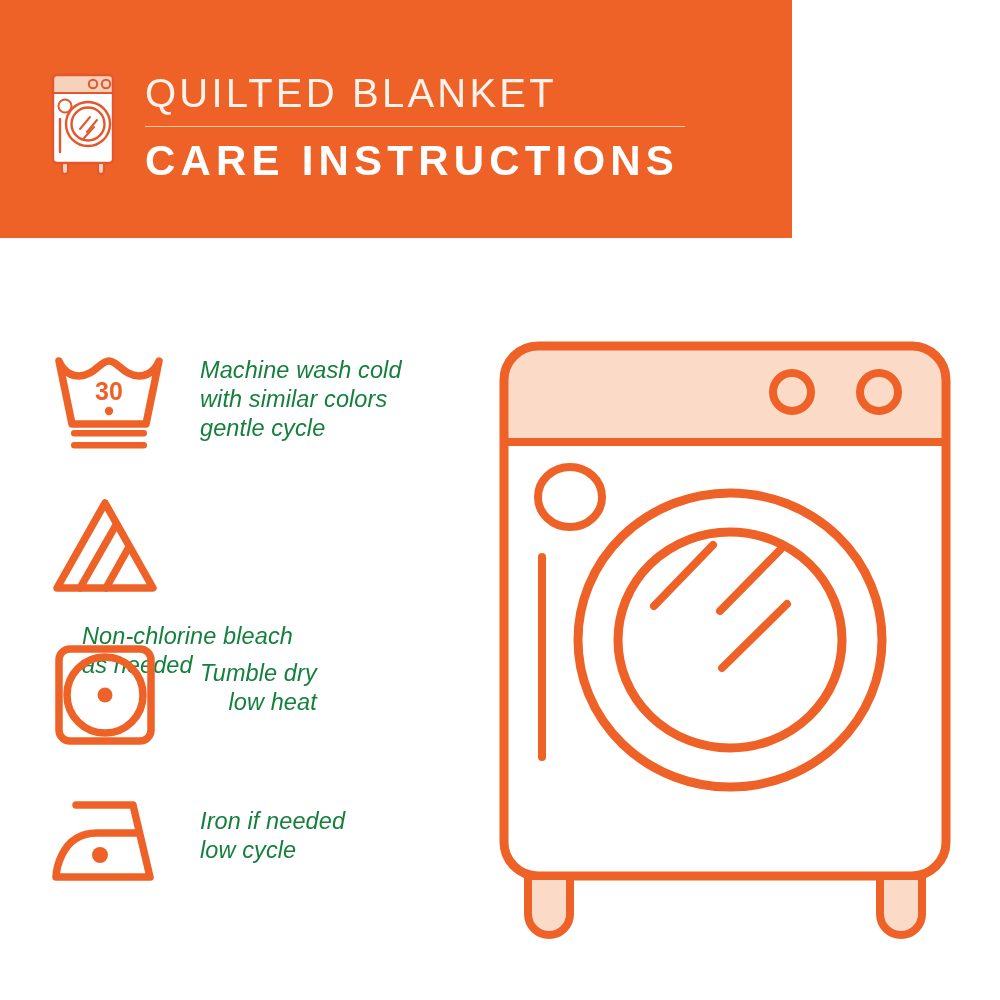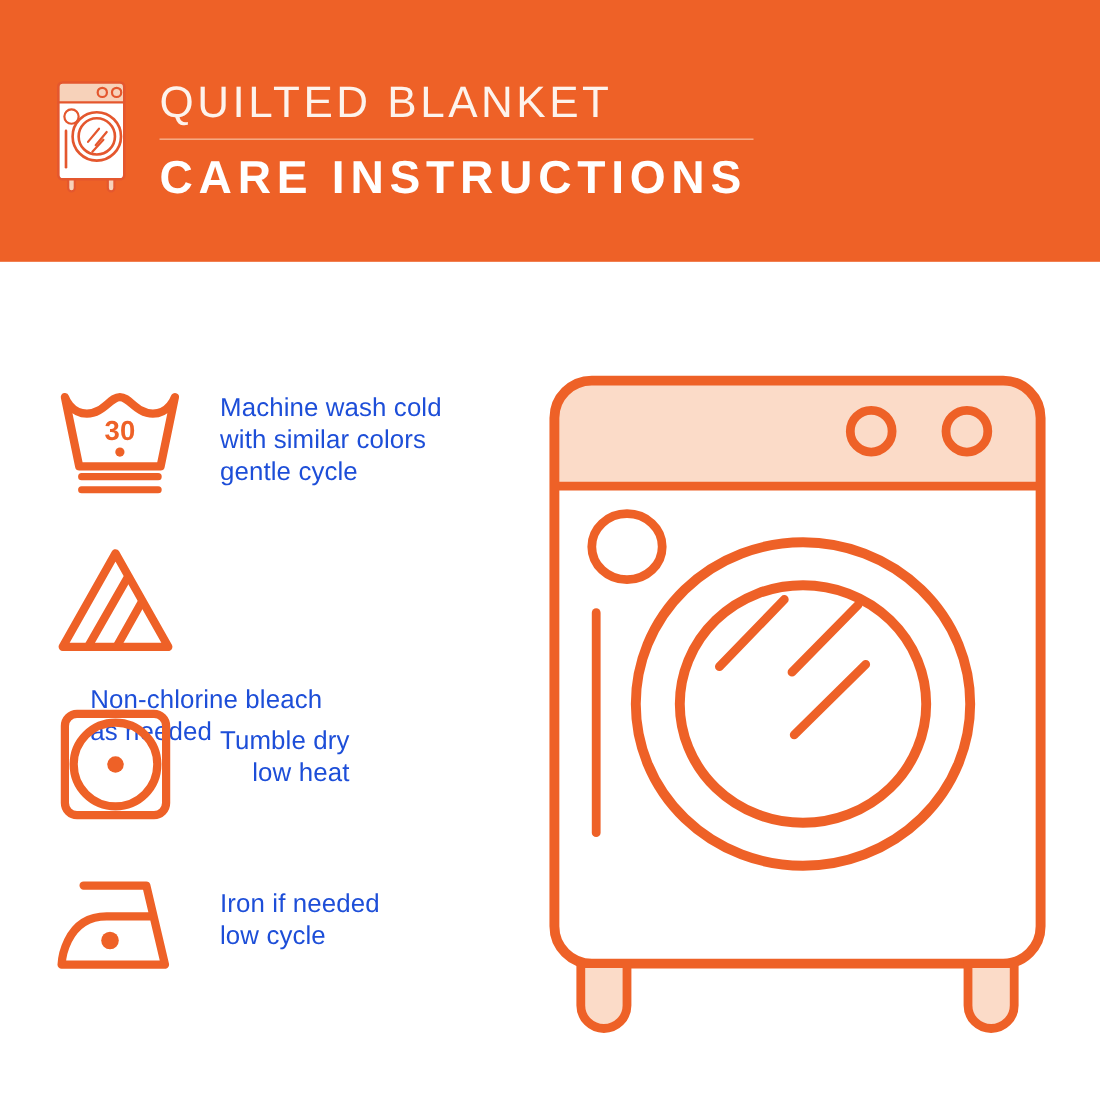--- a/index.html
+++ b/index.html
@@ -12,21 +12,21 @@
     height: 1000px;
     font-family: "Liberation Sans", sans-serif;
     overflow: hidden;
     position: relative;
   }
 
   
   .header {
     position: absolute;
     left: 0; top: 0;
-    width: 1000px;
+    width: 792px;
     height: 238px;
     background: #ee6127;
     display: flex;
     align-items: center;
   }
   .header-logo {
     position: absolute;
     left: 44px;
     top: 66px;
     width: 78px;
@@ -83,27 +83,28 @@
   .care-symbol {
     width: 118px;
     height: 104px;
     flex: 0 0 118px;
     display: flex;
     align-items: center;
     justify-content: flex-start;
   }
   .care-text {
     margin-left: 32px;
-    color: #1d4ed8;
+    color: #15803d;
     font-size: 23.5px;
     line-height: 29px;
     font-weight: 400;
     letter-spacing: 0.1px;
     padding-top: 6px;
     white-space: pre-line;
+    font-style: italic;
   }
   .care-row.r1 .care-text,
   .care-row.r2 .care-text,
   .care-row.r3 .care-text { padding-top: 16px; }
 
   
   .machine {
     position: absolute;
     left: 490px;
     top: 330px;

